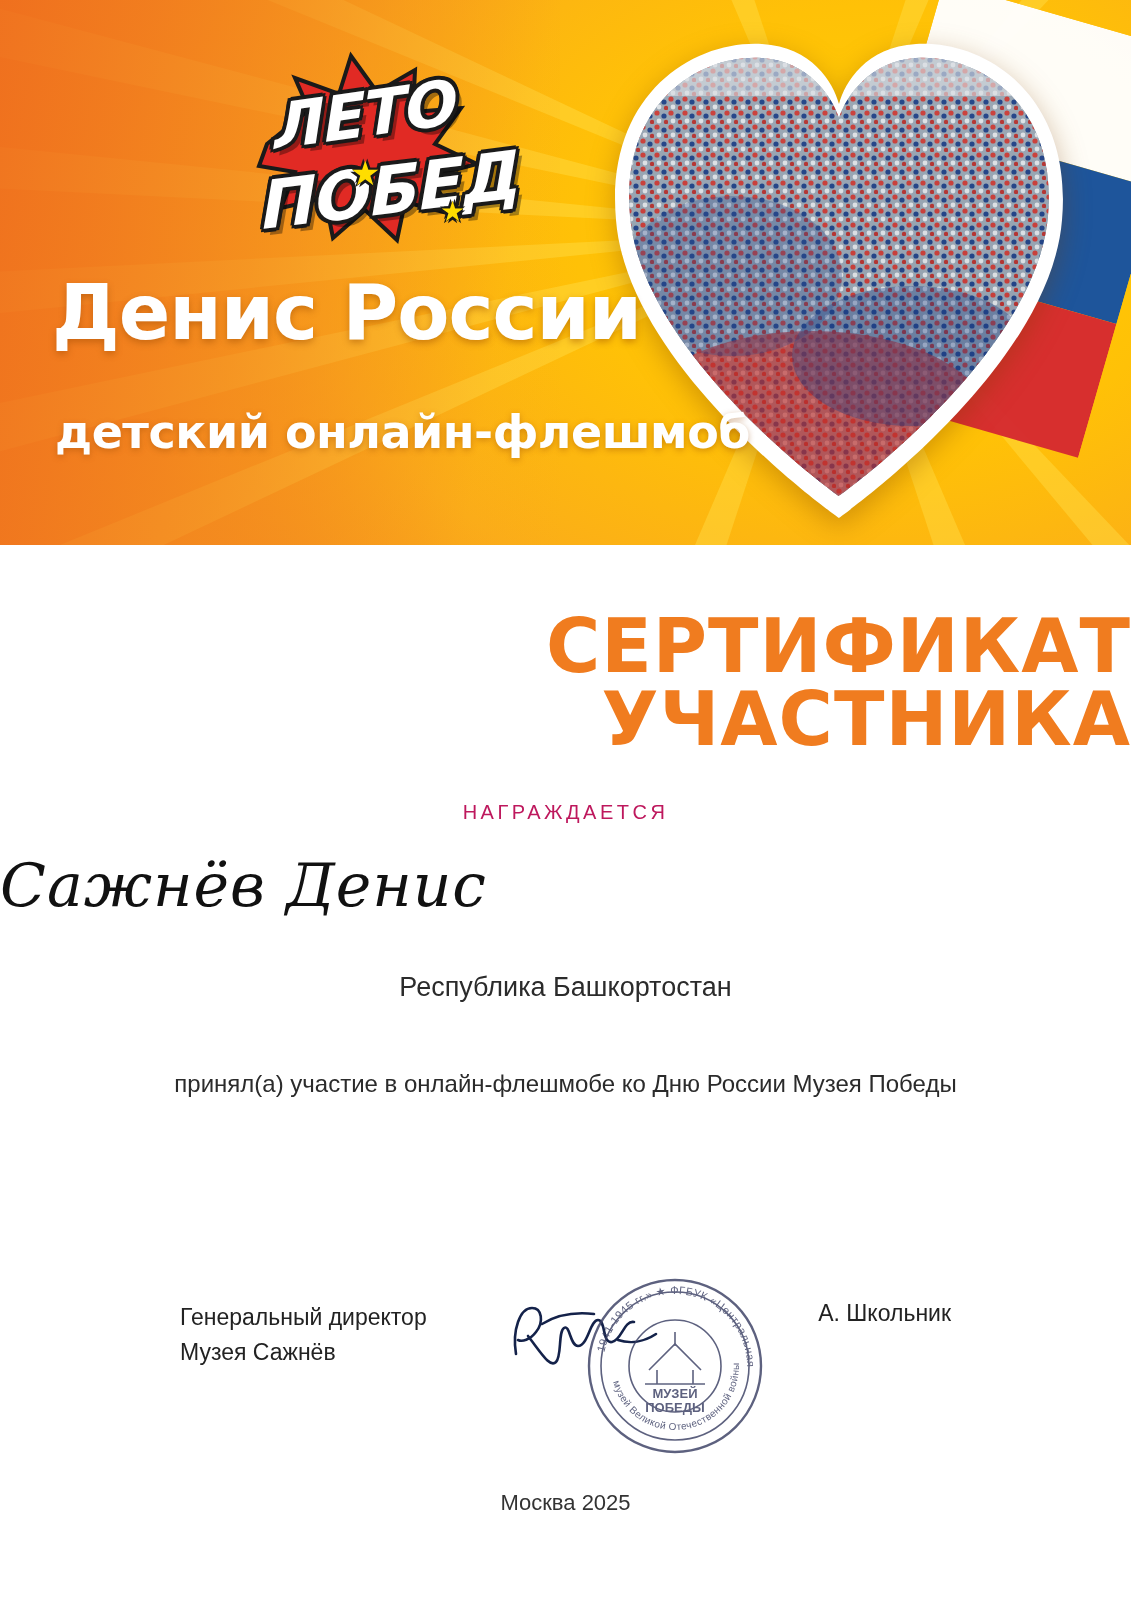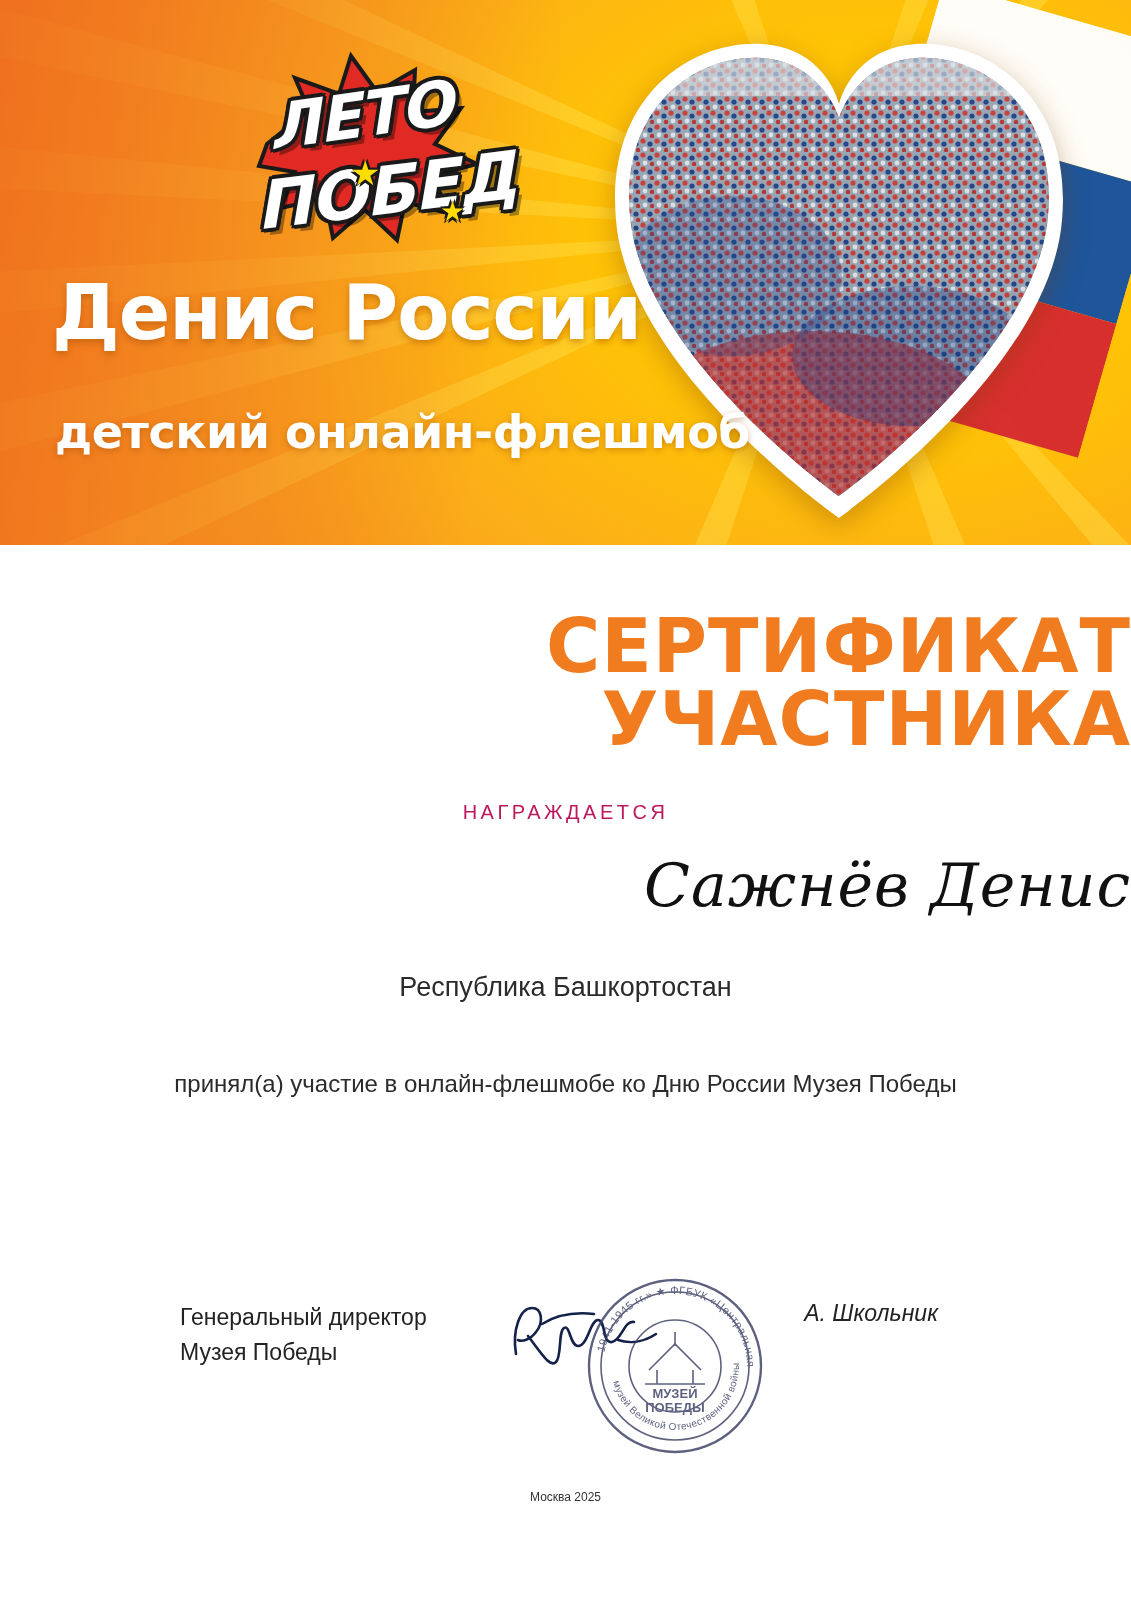--- a/index.html
+++ b/index.html
@@ -175,21 +175,21 @@
   .awarded-label {
     margin-top: 46px;
     text-align: center;
     font-size: 20px;
     letter-spacing: 3.5px;
     color: #be185d;
   }
 
   .recipient {
     margin-top: 26px;
-    text-align: right;
+    text-align: left;
     font-family: "DejaVu Serif", serif;
     font-style: italic;
     font-size: 60px;
     color: #111111;
     letter-spacing: 1px;
   }
 
   .region {
     margin-top: 52px;
     text-align: center;
@@ -216,25 +216,24 @@
   .sign-title {
     position: absolute;
     left: 180px;
     top: 10px;
     font-size: 23px;
     line-height: 1.5;
     color: #222222;
   }
   .sign-name {
     position: absolute;
-    right: 193px;
+    right: 180px;
     top: 10px;
     font-size: 23px;
     color: #222222;
-    font-style: italic;
   }
   .signature {
     position: absolute;
     left: 498px;
     top: -6px;
     width: 170px;
     height: 105px;
   }
   .stamp {
     position: absolute;
@@ -244,21 +243,21 @@
     height: 200px;
     opacity: 0.82;
   }
 
   .city-year {
     position: absolute;
     left: 0;
     top: 945px;
     width: 1131px;
     text-align: center;
-    font-size: 12px;
+    font-size: 22px;
     color: #333333;
   }
 </style>
 </head>
 <body>
 
 <div class="certificate">
 
   <div class="header">
 
@@ -353,21 +352,21 @@
 
     <div class="region">Республика Башкортостан</div>
 
     <div class="description">
       <div>принял(а) участие в онлайн-флешмобе ко Дню России Музея Победы</div>
     </div>
 
     <div class="sign-row">
       <div class="sign-title">
         <div>Генеральный директор</div>
-        <div>Музея Победы</div>
+        <div>Музея Сажнёв</div>
       </div>
 
       <svg class="signature" viewBox="0 0 170 105">
         <g fill="none" stroke="#14224a" stroke-width="2.6" stroke-linecap="round">
           <path d="M18,70 C14,46 22,24 34,24 C44,24 46,38 38,48 C32,56 24,58 20,56"></path>
           <path d="M30,52 C44,70 52,84 58,78 C64,72 60,48 66,44 C72,40 72,62 80,62 C90,62 92,36 100,36 C108,36 104,60 114,58 C124,56 126,36 136,38"></path>
           <path d="M44,40 C60,30 78,28 96,30"></path>
           <path d="M120,56 C132,60 146,58 158,50"></path>
         </g>
       </svg>

